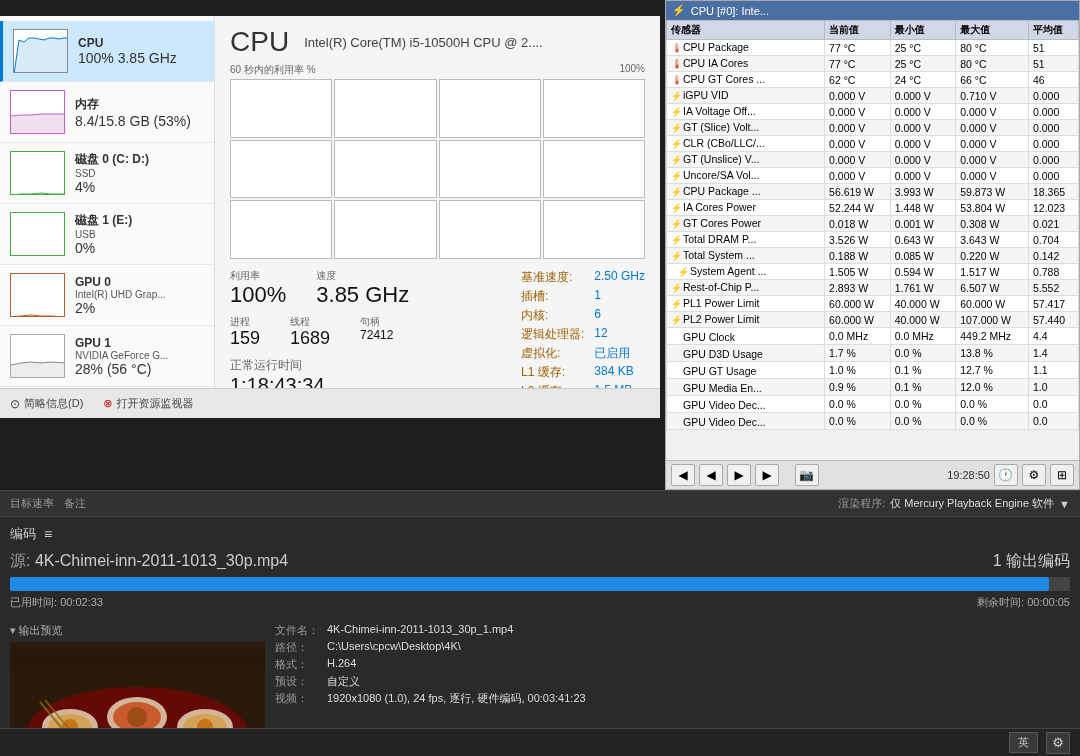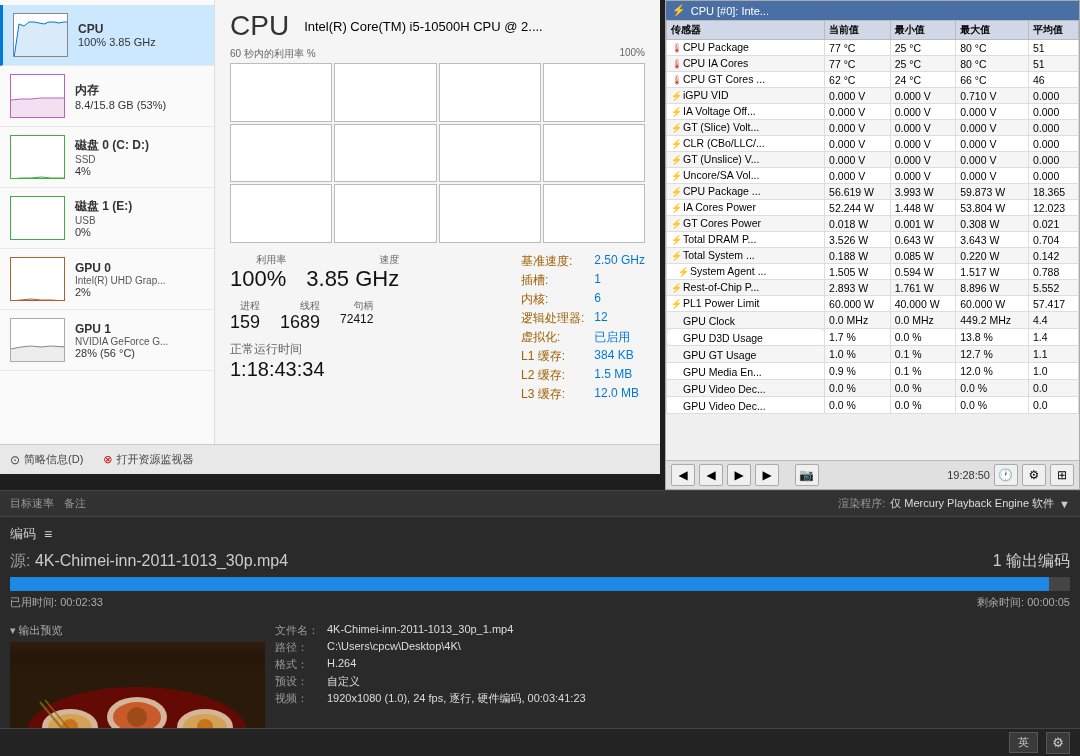--- a/index.html
+++ b/index.html
@@ -1,23 +1,23 @@
 <!DOCTYPE html>
 <html><head>
   <meta charset="utf-8">
   <style>
     * { margin: 0; padding: 0; box-sizing: border-box; }
     body { width: 1080px; height: 756px; background: #1e1e1e; font-family: 'Microsoft YaHei', 'SimHei', sans-serif; overflow: hidden; position: relative; }
 
     
     .task-manager {
       position: absolute;
-      top: 0; left: 0;
+      top: 16px; left: 0;
       width: 660px;
-      height: 474px;
+      height: 402px;
       background: #f0f0f0;
       display: flex;
     }
 
     .sidebar {
       width: 215px;
       background: #fafafa;
       border-right: 1px solid #ddd;
       padding-top: 5px;
     }
@@ -50,21 +50,21 @@
     .sidebar-item-graph.cpu-graph { border-color: #888; }
     .sidebar-item-graph.mem-graph { border-color: #c060c0; }
     .sidebar-item-graph.disk0-graph { border-color: #44aa44; }
     .sidebar-item-graph.disk1-graph { border-color: #44aa44; }
     .sidebar-item-graph.gpu0-graph { border-color: #b06030; }
     .sidebar-item-graph.gpu1-graph { border-color: #aaa; }
 
     .sidebar-label { font-size: 11px; color: #333; }
     .sidebar-label .name { font-weight: 600; font-size: 12px; }
     .sidebar-label .sub { color: #555; font-size: 10px; }
-    .sidebar-label .val { font-size: 11px; color: #333; }
+    .sidebar-label .val { font-size: 14px; color: #333; }
 
     .main-panel {
       flex: 1;
       background: #f5f5f5;
       padding: 10px 15px;
       overflow: hidden;
     }
 
     .cpu-header {
       display: flex;
@@ -74,21 +74,21 @@
     }
 
     .cpu-title {
       font-size: 28px;
       font-weight: 300;
       color: #333;
     }
 
     .cpu-model {
       font-size: 13px;
-      color: #000000;
+      color: #404040;
     }
 
     .util-label {
       font-size: 10px;
       color: #666;
       margin-bottom: 2px;
       display: flex;
       justify-content: space-between;
     }
 
@@ -101,23 +101,22 @@
       margin-bottom: 10px;
     }
 
     .cpu-graph-cell {
       background: #fff;
       border: 1px solid #bbb;
     }
 
     .stats-row {
       display: flex;
-      gap: 20px;
+      gap: 30px;
       margin-bottom: 8px;
-      text-align: right;
     }
 
     .stat-block { display: flex; flex-direction: column; }
     .stat-label { font-size: 10px; color: #666; }
     .stat-value { font-size: 22px; font-weight: 300; color: #111; line-height: 1.1; }
 
     .right-stats {
       margin-left: auto;
       display: grid;
       grid-template-columns: auto auto;
@@ -727,31 +726,40 @@
       <td>0.594 W</td>
       <td>1.517 W</td>
       <td>0.788</td>
     </tr>
           <tr>
       <td style="min-width:130px;max-width:130px;overflow:hidden;white-space:nowrap;">
         <span class="sensor-icon yellow">⚡</span><span>Rest-of-Chip P...</span>
       </td>
       <td>2.893 W</td>
       <td>1.761 W</td>
-      <td>8.896 W</td>
+      <td>6.507 W</td>
       <td>5.552</td>
     </tr>
           <tr>
       <td style="min-width:130px;max-width:130px;overflow:hidden;white-space:nowrap;">
         <span class="sensor-icon yellow">⚡</span><span>PL1 Power Limit</span>
       </td>
       <td>60.000 W</td>
       <td>40.000 W</td>
       <td>60.000 W</td>
       <td>57.417</td>
+    </tr>
+          <tr>
+      <td style="min-width:130px;max-width:130px;overflow:hidden;white-space:nowrap;">
+        <span class="sensor-icon yellow">⚡</span><span>PL2 Power Limit</span>
+      </td>
+      <td>60.000 W</td>
+      <td>40.000 W</td>
+      <td>107.000 W</td>
+      <td>57.440</td>
     </tr>
           <tr>
       <td style="min-width:130px;max-width:130px;overflow:hidden;white-space:nowrap;">
         <span class="sensor-icon" style="width:12px;display:inline-block;"></span><span>GPU Clock</span>
       </td>
       <td>0.0 MHz</td>
       <td>0.0 MHz</td>
       <td>449.2 MHz</td>
       <td>4.4</td>
     </tr>

